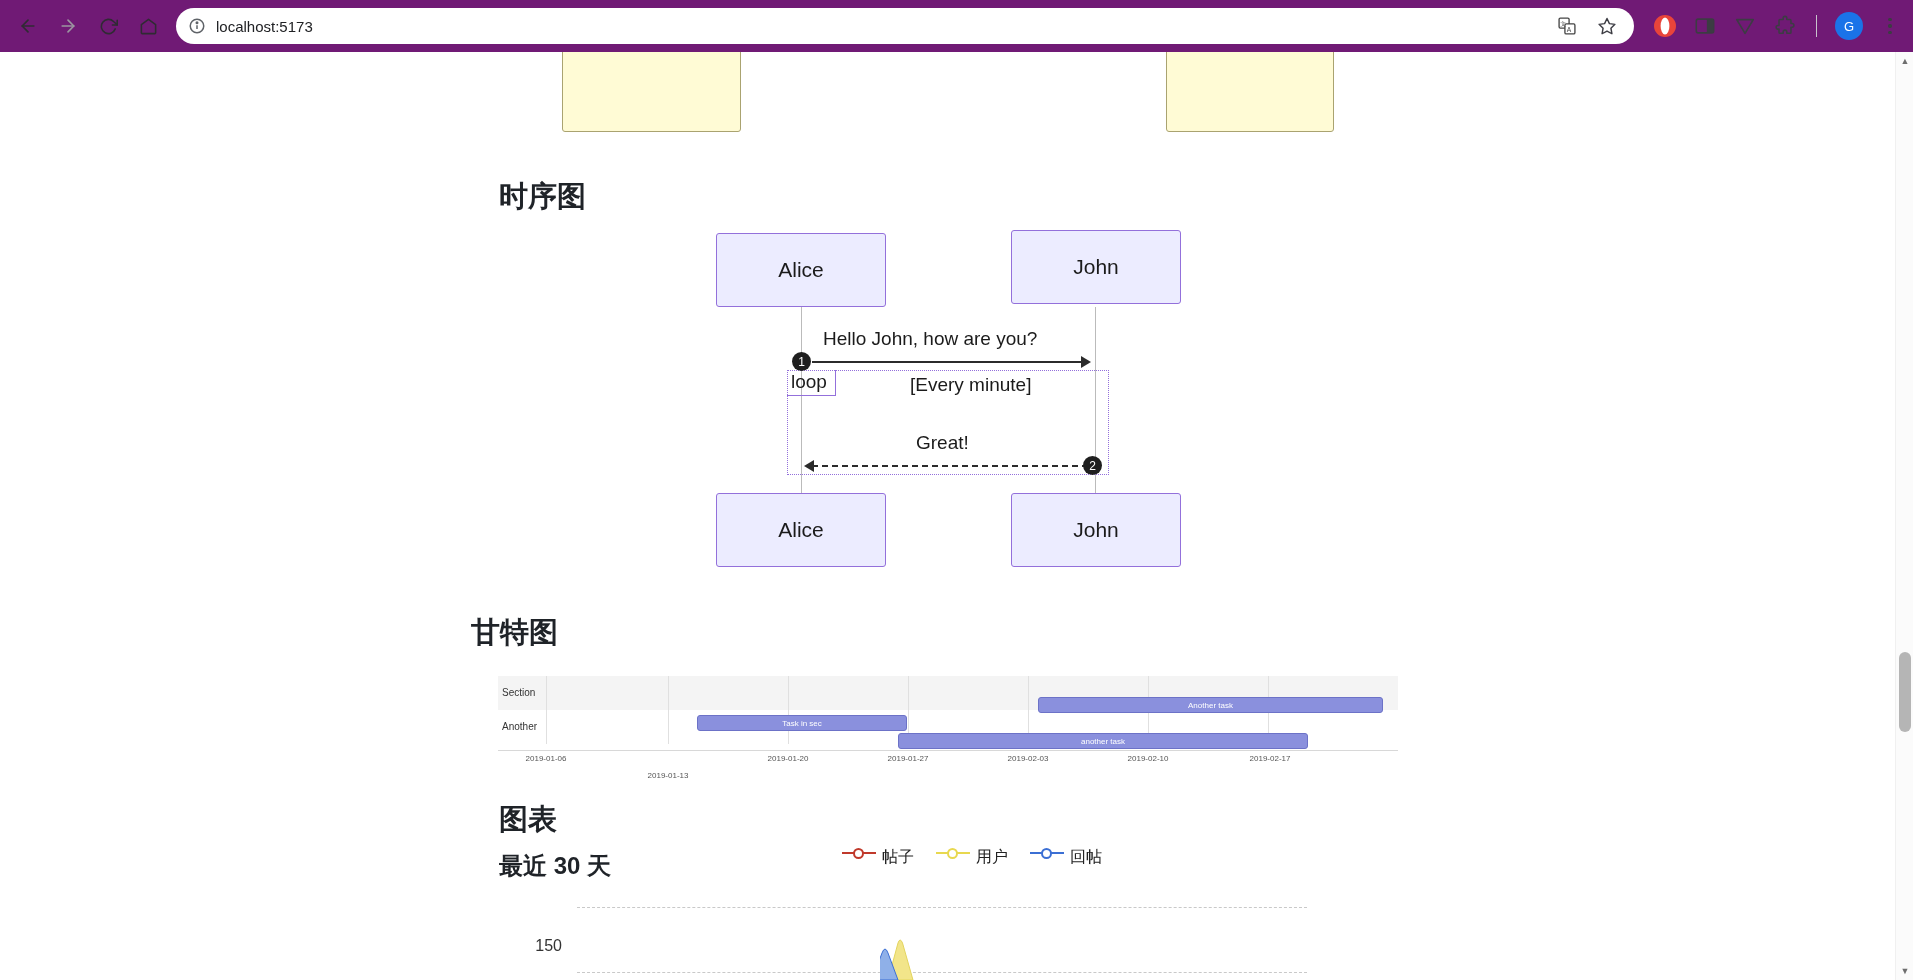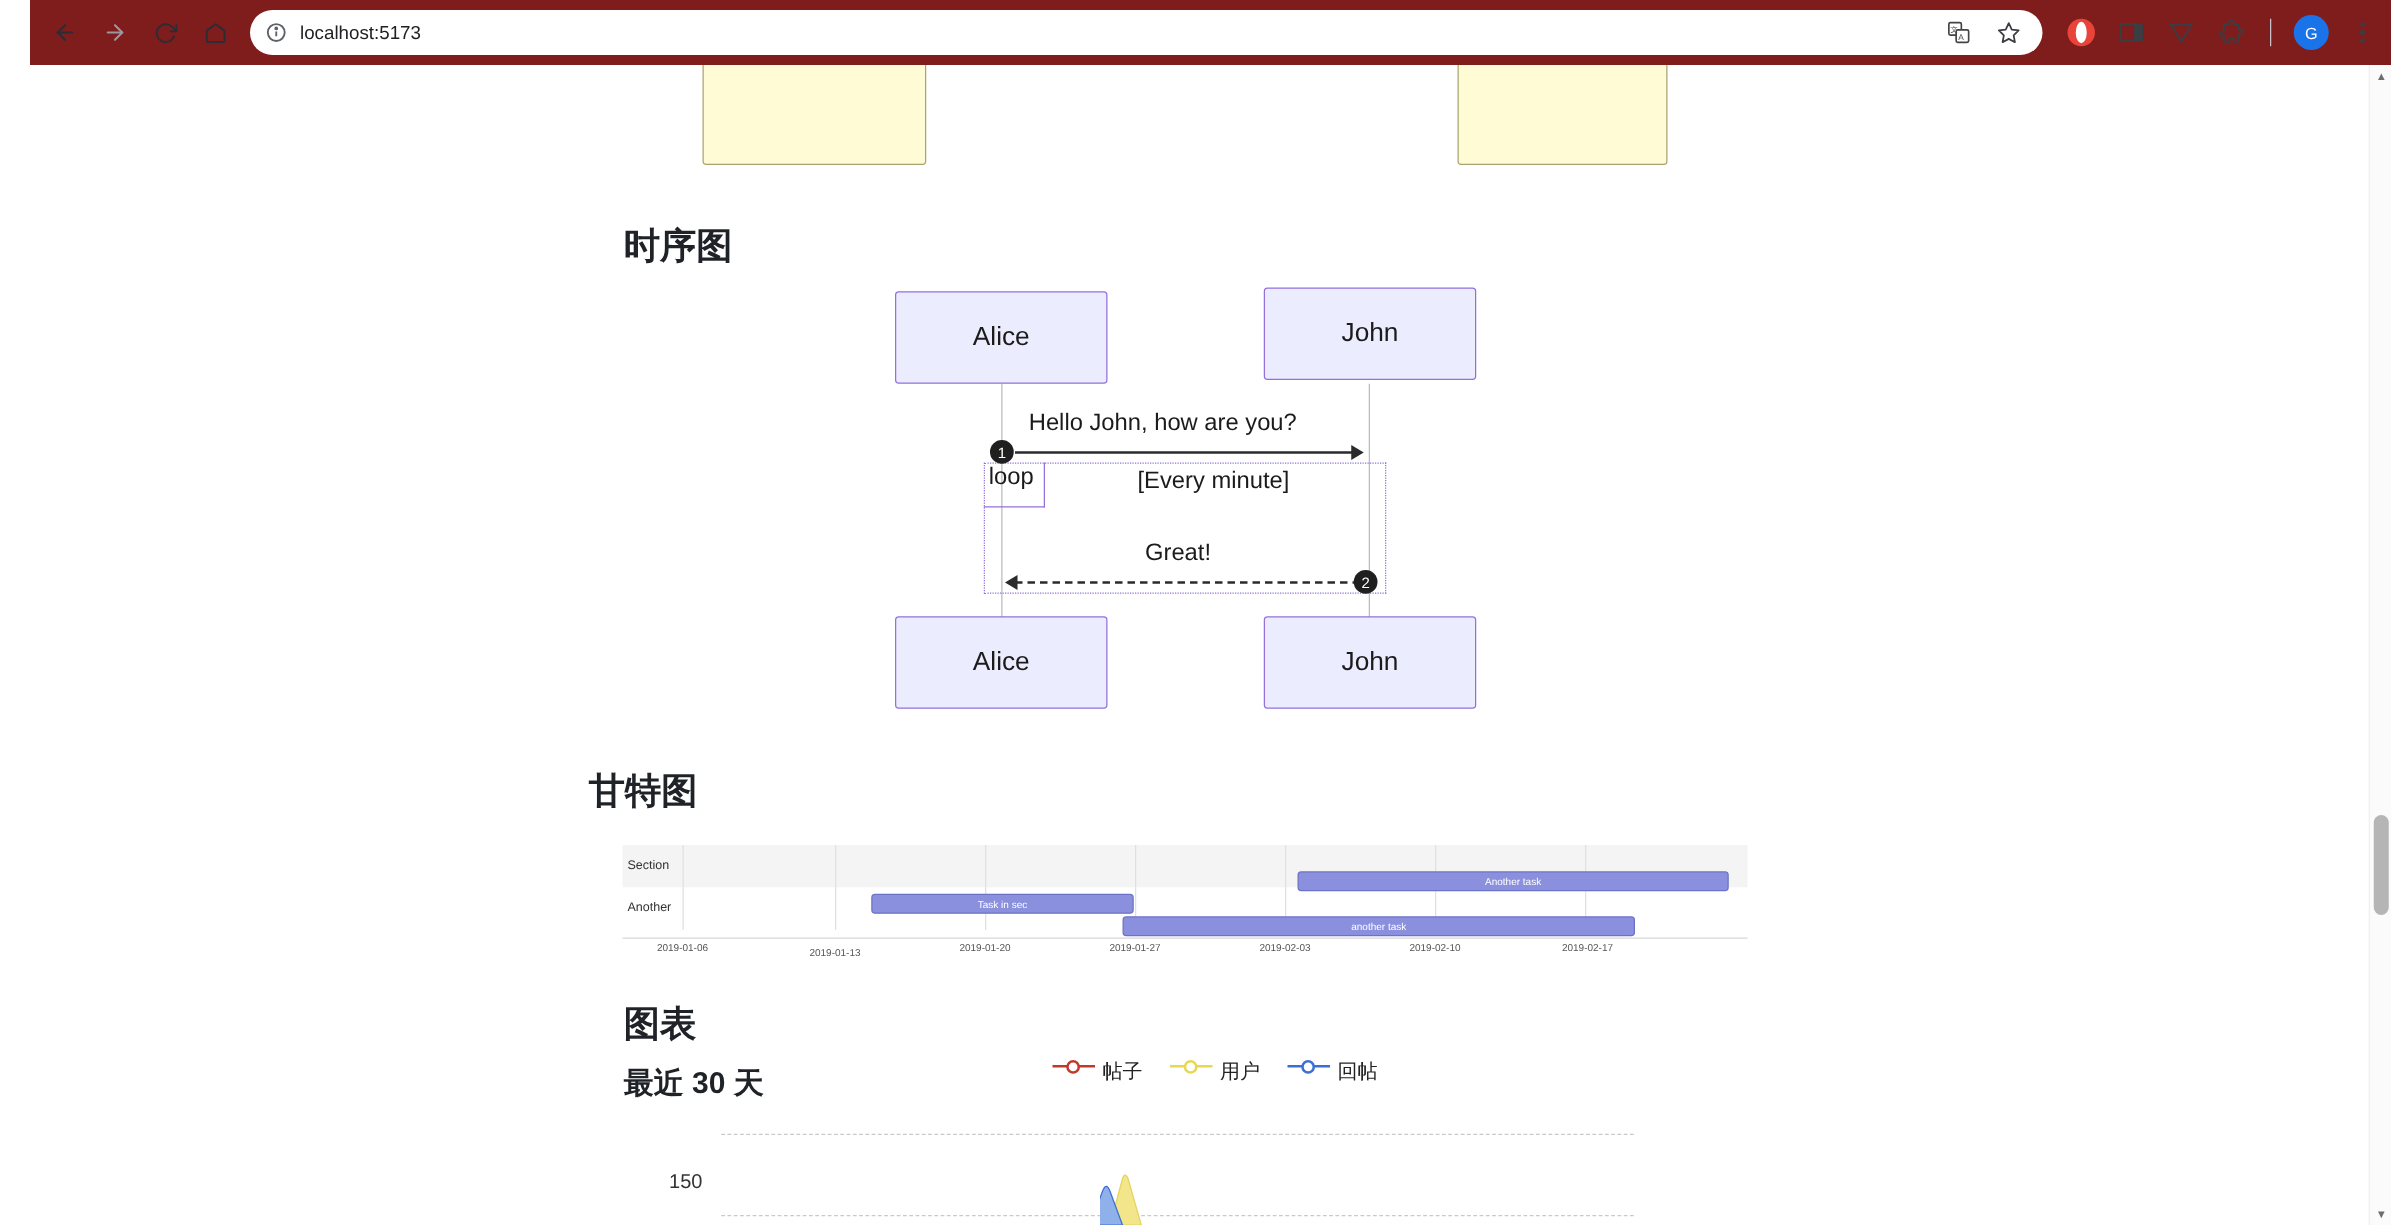--- a/index.html
+++ b/index.html
@@ -8,27 +8,26 @@
     width: 1913px;
     height: 980px;
     font-family: "Liberation Sans", sans-serif;
     background: #ffffff;
     overflow: hidden;
   }
 
   
   .browser-bar {
     height: 52px;
-    background: #7f1d1d;
+    background: #701a75;
     display: flex;
     align-items: center;
     padding: 0 10px;
     gap: 4px;
     position: relative;
-    margin-left: 24px;
   }
   .nav-btn {
     width: 36px; height: 36px;
     display: flex; align-items: center; justify-content: center;
     border-radius: 50%;
     color: #2f2b33;
     flex: none;
   }
   .nav-btn svg { display: block; }
   .omnibox {
@@ -203,21 +202,21 @@
     position: absolute;
     border: 1px dotted #9370db;
   }
   .loop-tag {
     position: absolute;
     border: 1px solid #9370db;
     border-top: none;
     border-left: none;
     background: transparent;
     font-size: 19px;
-    padding: 1px 8px 12px 4px;
+    padding: 1px 8px 2px 4px;
     color: #1b1b1b;
   }
   .loop-cond {
     position: absolute;
     font-size: 19px;
     color: #1b1b1b;
   }
 
   
   .gantt-wrap {
@@ -448,21 +447,21 @@
       <div class="gantt-grid" style="left:530px; top:18px; height:68px;"></div>
       <div class="gantt-grid" style="left:650px; top:18px; height:68px;"></div>
       <div class="gantt-grid" style="left:770px; top:18px; height:68px;"></div>
 
       <div class="gantt-bar" style="left:540px; top:39px; width:345px;">Another task</div>
       <div class="gantt-bar" style="left:199px; top:57px; width:210px;">Task in sec</div>
       <div class="gantt-bar" style="left:400px; top:75px; width:410px;">another task</div>
 
       <div class="gantt-axis-line" style="left:0; top:92px; width:900px;"></div>
       <div class="gantt-tick" style="left:48px; top:96px;">2019-01-06</div>
-      <div class="gantt-tick" style="left:170px; top:100px;">2019-01-13</div>
+      <div class="gantt-tick" style="left:170px; top:113px;">2019-01-13</div>
       <div class="gantt-tick" style="left:290px; top:96px;">2019-01-20</div>
       <div class="gantt-tick" style="left:410px; top:96px;">2019-01-27</div>
       <div class="gantt-tick" style="left:530px; top:96px;">2019-02-03</div>
       <div class="gantt-tick" style="left:650px; top:96px;">2019-02-10</div>
       <div class="gantt-tick" style="left:732px; top:96px;margin-left:40px;">2019-02-17</div>
     </div>
 
     <h2 class="section-title" style="position:absolute; left:499px; top:748px;">图表</h2>
 
     <div style="position:absolute; left:0; top:0; width:1895px; height:928px;">

